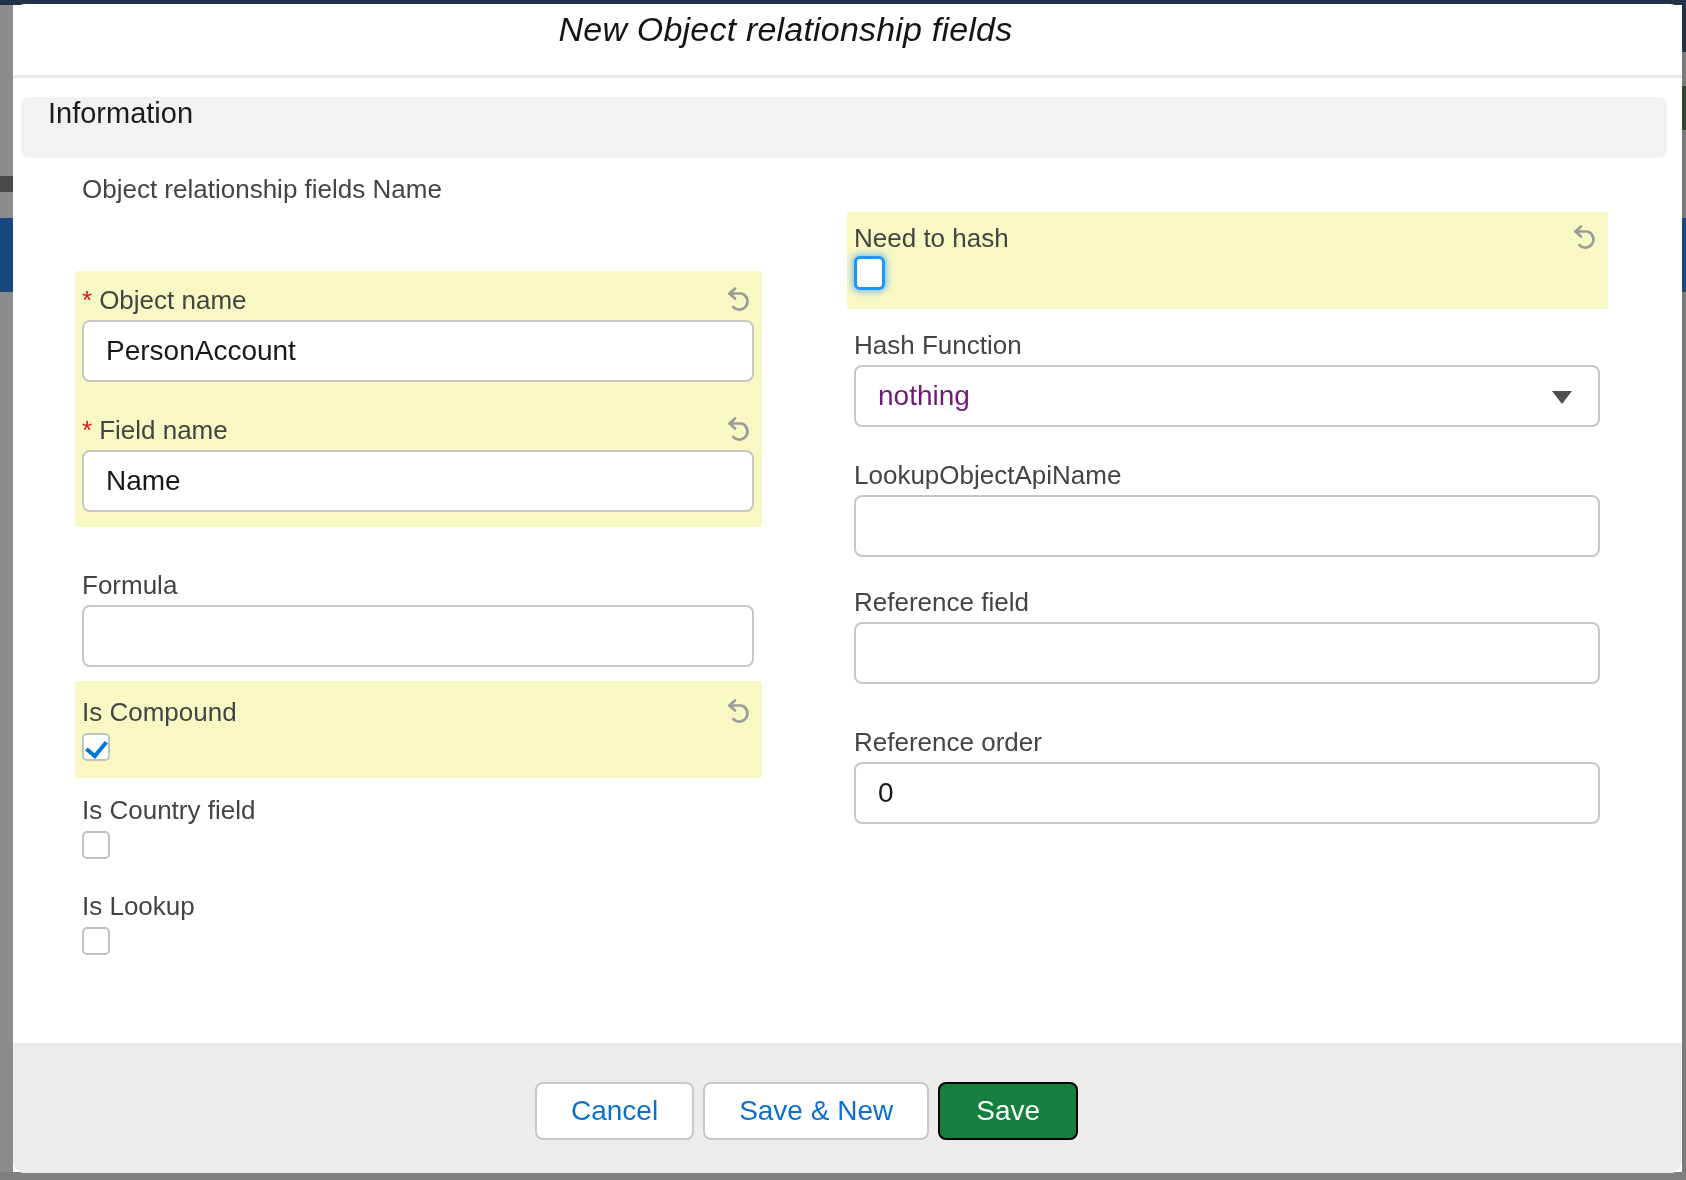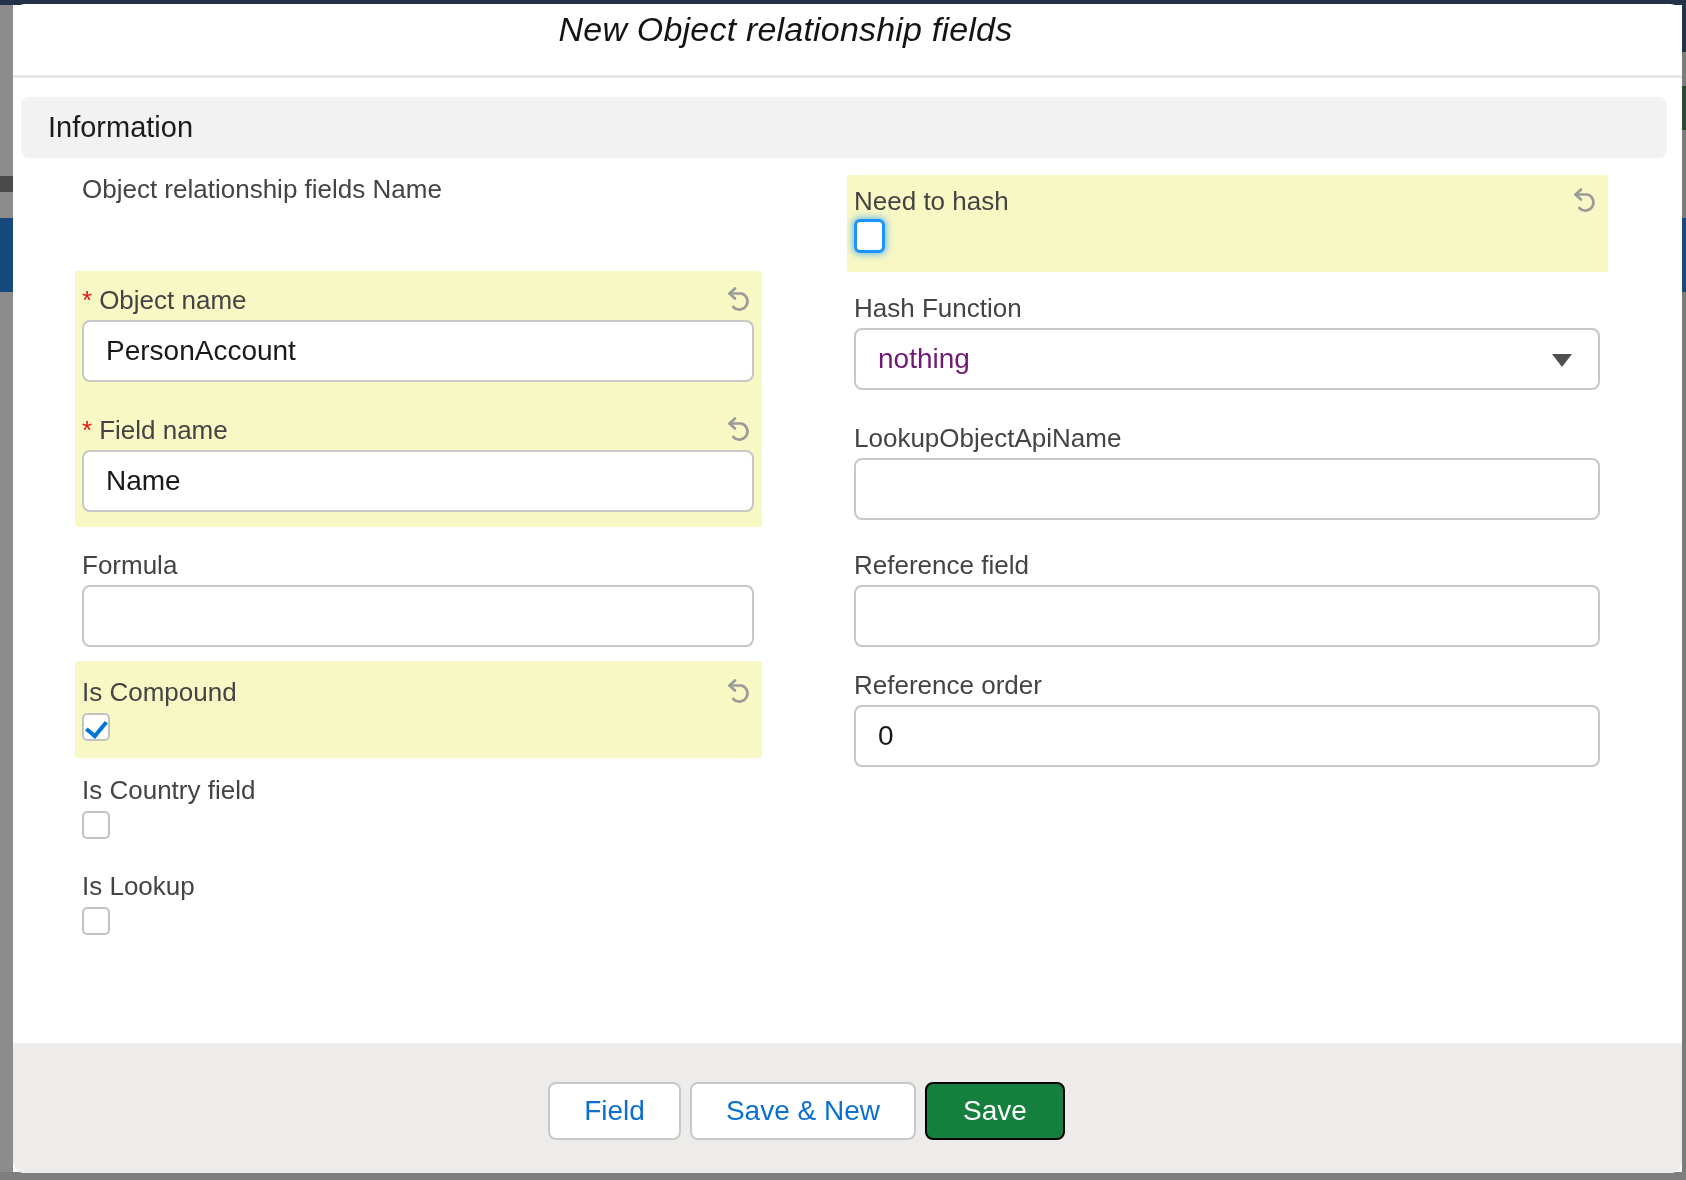--- a/index.html
+++ b/index.html
@@ -21,21 +21,21 @@
   .modal { position:absolute; left:13px; top:4px; width:1669px; height:1169px;
            background:#ffffff; border-radius:12px; overflow:hidden; z-index:2; }
 
   .modal-header { position:absolute; top:0; left:0; right:0; height:70px; text-align:center; }
   .modal-title  { display:inline-block; position:relative; left:-62px; margin-top:6px;
                   font-size:34px; font-weight:500; color:#141414; letter-spacing:0.2px;font-style:italic; }
 
   .header-divider { position:absolute; top:71px; left:0; right:0; height:3px; background:#e7e7e5; }
 
   .section-header { position:absolute; top:93px; left:8px; right:15px; height:61px;
-                    background:#f2f2f2; border-radius:8px; display:flex; align-items:center;
+                    background:#f2f2f2; border-radius:8px; display:flex; 
                     padding-left:27px; }
   .section-header span { font-size:29px; color:#1c1c1c; }
 
   
   .col { position:absolute; top:171px; }
   .col-left  { left:62px;  width:687px; }
   .col-right { left:834px; width:761px; }
 
   .field { margin-left:7px; margin-right:8px; }
   .plain-label { margin-left:7px; height:28px; }
@@ -55,35 +55,35 @@
   .select .sel-text { font-size:28px; color:#701a75; }
   .caret { position:absolute; right:26px; top:24px; width:0; height:0;
            border-left:10px solid transparent; border-right:10px solid transparent;
            border-top:13px solid #4f4f4f; }
 
   
   .hl-block { background:#f8f8c5; border-radius:3px; padding:0 8px 0 7px; }
   .hl-a { margin-top:68px; padding-top:15px; padding-bottom:15px; }
   .hl-a .subfield + .subfield { margin-top:34px; }
   .hl-c { margin-top:14px; padding-top:17px; padding-bottom:17px; }
-  .hl-r { padding-top:12px; padding-bottom:19px; }
+  .hl-r { padding-top:12px; padding-bottom:19px;margin-top:37px; }
 
   .undo-btn { background:none; border:none; padding:0; cursor:pointer; line-height:0; margin-top:-2px; }
 
   
   .cb { width:28px; height:28px; margin-top:7px; border:2px solid #c2c2c0; border-radius:5px;
         background:#ffffff; cursor:pointer; }
   .cb.checked::after { content:''; display:block; width:9px; height:16px; margin:2px auto 0;
         border:solid #0176d3; border-width:0 4px 4px 0; transform:rotate(40deg); }
   .cb.cb-focus { width:31px; height:34px; margin-top:4px; border:3px solid #1b96ff; border-radius:6px;
         box-shadow:0 0 6px 2px rgba(27,150,255,0.55); }
 
   
   .mt16 { margin-top:16px; } .mt18 { margin-top:18px; } .mt22 { margin-top:22px; }
-  .mt31 { margin-top:31px; } .mt32 { margin-top:24px; } .mt33 { margin-top:33px; } .mt34 { margin-top:34px; }
+  .mt31 { margin-top:31px; } .mt32 { margin-top:44px; } .mt33 { margin-top:33px; } .mt34 { margin-top:34px; }
 
   
   .modal-footer { position:absolute; left:0; right:0; bottom:0; height:130px; background:#edeceb;
                   border-radius:0 0 12px 12px; display:flex; justify-content:center;
                   align-items:flex-start; padding-top:39px; gap:9px; z-index:5;
                   padding-right:82px; }
   .btn { height:58px; border-radius:8px; font-family:"Liberation Sans", sans-serif;
          font-size:28px; cursor:pointer; }
   .btn-neutral { background:#ffffff; border:2px solid #c9c8c6; color:#0b6fd2; padding:0 34px; }
   .btn-brand   { background:#15803d; border:2px solid #000000; color:#ffffff; padding:0 36px; }
@@ -212,18 +212,18 @@
       <input class="tin" value="" style="">
     </div>
 
     <div class="field mt32">
       <span class="flabel">Reference order</span>
       <input class="tin" value="0" style="">
     </div>
   </div>
 
   <div class="modal-footer">
-    <button class="btn btn-neutral">Field</button>
+    <button class="btn btn-neutral">Cancel</button>
     <button class="btn btn-neutral">Save &amp; New</button>
     <button class="btn btn-brand">Save</button>
   </div>
 
 </div>
 
 </body></html>

